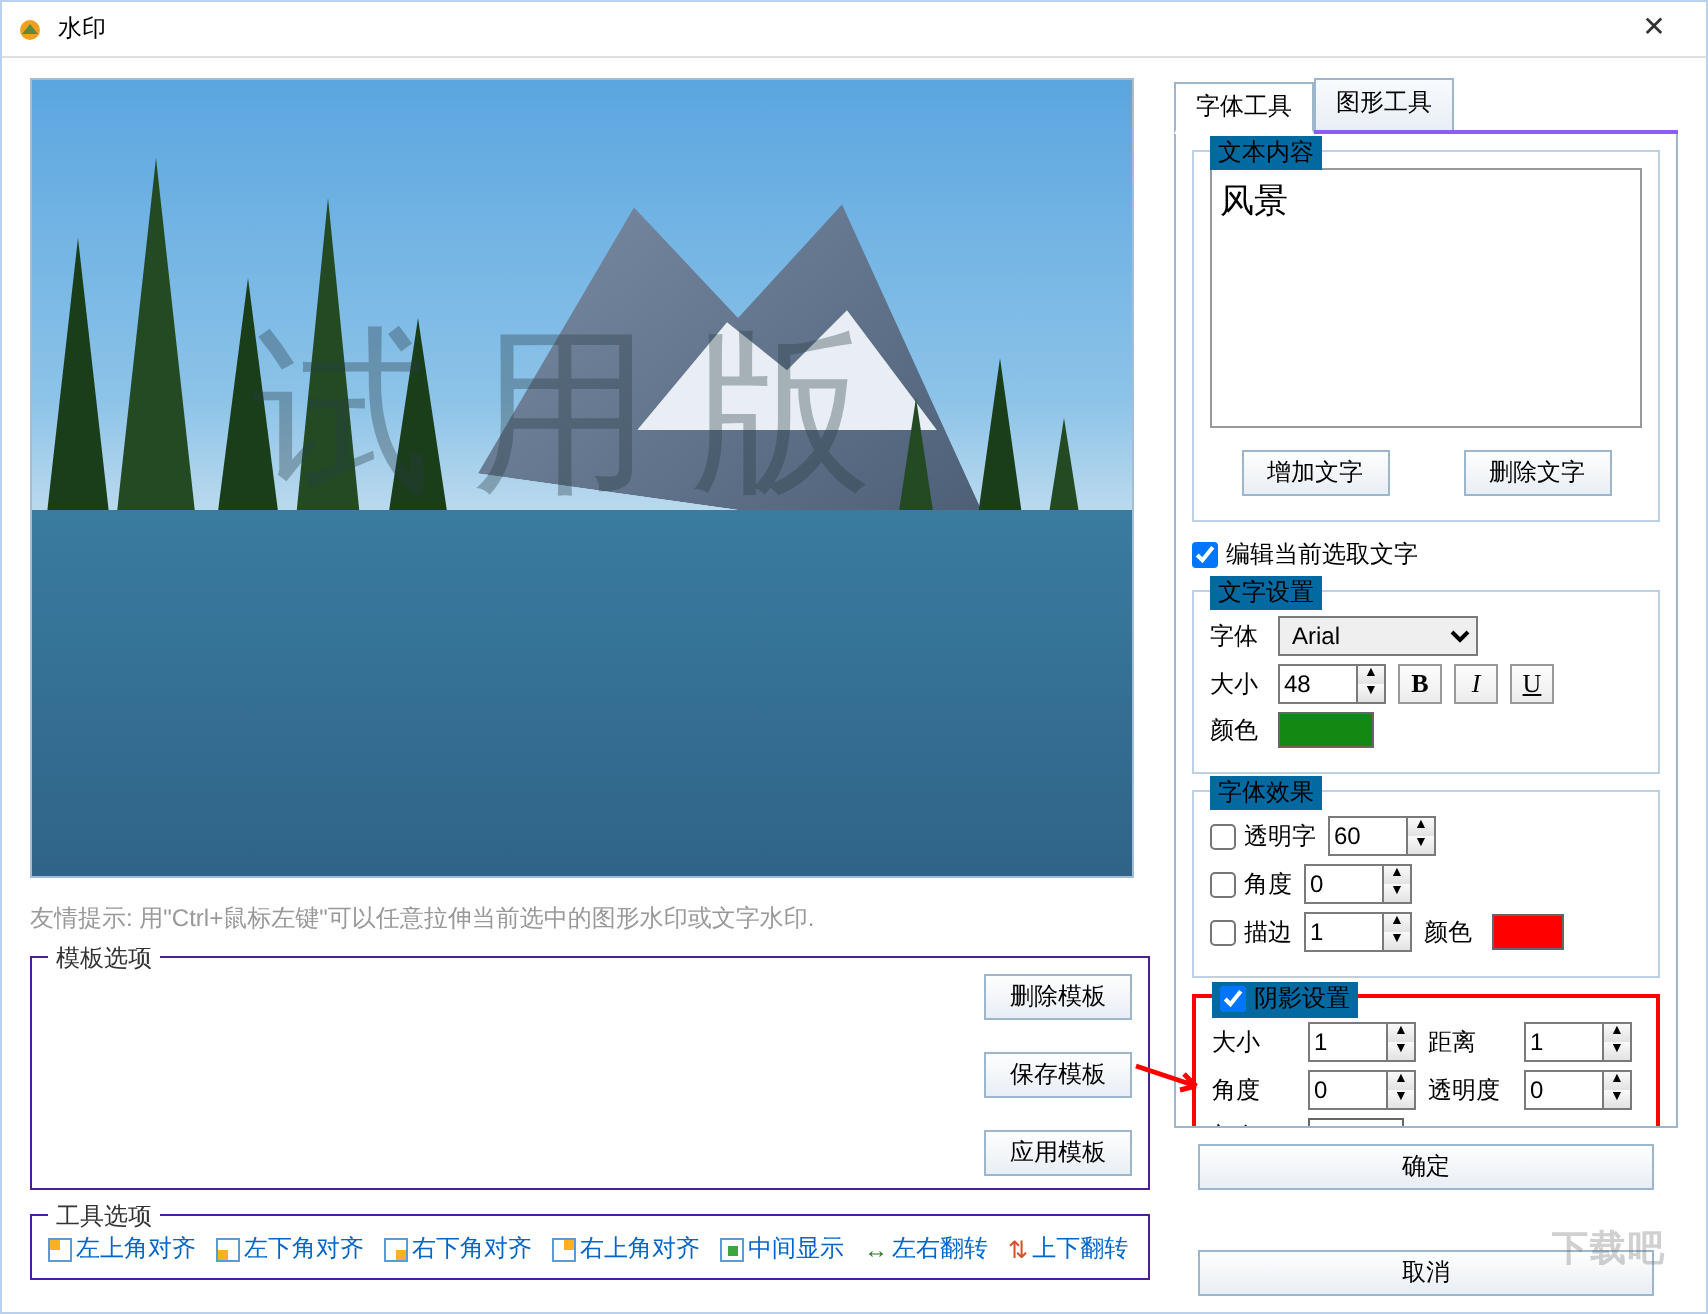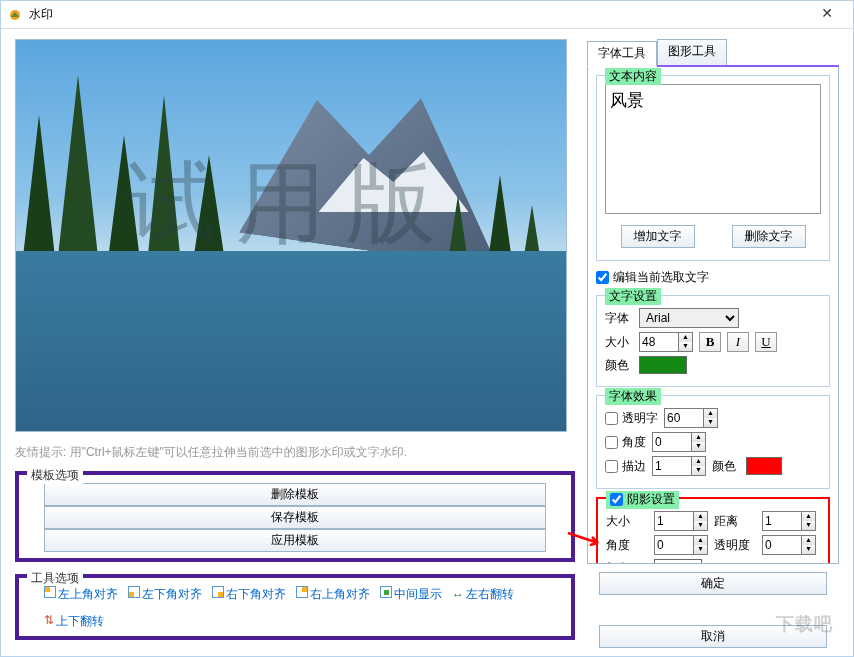--- a/index.html
+++ b/index.html
@@ -14,39 +14,39 @@
 .img-frame { border: 1px solid #a5bcd4; width: 552px; height: 450px; position: relative; overflow: hidden; }
 .img-sky { position:absolute; inset:0; background: linear-gradient(#5ba6e0 0%, #8cc3e8 40%, #cde3f0 60%); }
 .img-mtn { position:absolute; left:50%; bottom:46%; width:260px; height:160px; background: linear-gradient(135deg,#7d8fa6,#4a5d74); transform: translateX(-20%) skewY(8deg); clip-path: polygon(0 100%, 30% 10%, 50% 40%, 70% 0%, 100% 100%); }
 .img-snow { position:absolute; left:55%; bottom:56%; width:150px; height:60px; background:#e8eef4; clip-path: polygon(0 100%, 30% 10%, 50% 50%, 70% 0%, 100% 100%); }
 .img-lake { position:absolute; left:0; right:0; bottom:0; height:46%; background: linear-gradient(#3a7ba0,#2f6488); }
 .img-trees { position:absolute; left:0; bottom:40%; width:100%; height:35%; }
 .pine { position:absolute; bottom:0; width:0; height:0; border-left:18px solid transparent; border-right:18px solid transparent; border-bottom:120px solid #1a3d1a; }
 .pine2 { border-bottom-color:#234a23; }
 .img-wmtext { position:absolute; left:50%; top:42%; transform:translate(-50%,-50%); font-size:90px; color:rgba(40,60,70,0.35); font-weight:400; letter-spacing:20px; white-space:nowrap; }
 .hint { color: #999; font-size: 12px; margin: 12px 0 6px; }
-.fieldset { border: 4px solid #4c1d95; margin: 4px 0 8px; padding: 8px 25px 6px; position: relative; }
+.fieldset { border: 1px solid #4c1d95; margin: 4px 0 8px; padding: 8px 8px 6px; position: relative; }
 .fieldset .legend { position: absolute; top: -8px; left: 8px; background: #fff; padding: 0 4px; color: #333; font-size: 12px; }
-.tmpl-btns { display:flex; flex-direction:column; gap:0; }
+.tmpl-btns { display:flex; flex-direction:column; align-items:flex-end; gap:16px; }
 .btn { border: 1px solid #9cb6ce; background: linear-gradient(#fefefe,#e8eef5); padding: 2px 12px; font-size: 12px; cursor: pointer; min-width: 60px; text-align:center; }
 .toolopts { display:flex; gap:10px; flex-wrap:wrap; align-items:center; }
-.toolopt { display:inline-flex; align-items:flex-start; gap:2px; color:#0066cc; cursor:pointer; }
+.toolopt { display:inline-flex; align-items:center; gap:2px; color:#0066cc; cursor:pointer; }
 .corner-ic { width:12px; height:12px; border:1px solid #5a9bd5; display:inline-block; position:relative; }
 .corner-ic::after { content:''; position:absolute; width:5px; height:5px; background:#ffb020; }
 .c-tl::after { top:0; left:0; } .c-bl::after { bottom:0; left:0; } .c-br::after { bottom:0; right:0; } .c-tr::after { top:0; right:0; }
 .c-mid::after { top:3px; left:3px; background:#3da53d; }
 .flip-ic { color:#2a7a2a; font-size:12px; }
 .vflip-ic { color:#d4512c; font-size:12px; }
 .right { width: 270px; padding: 10px 14px 8px 4px; display:flex; flex-direction:column; }
 .tabs { display:flex; border-bottom: 2px solid #8b5cf6; overflow: visible; }
 .tab { padding: 3px 10px; border:1px solid #9cb6ce; border-bottom:none; background: linear-gradient(#f8fbfe,#e8eef5); cursor:pointer; position:relative; top:0px; }
 .tab.active { background:#fff; border-bottom: 2px solid #fff; top: 2px; z-index: 1; }
 .tabbody { border:1px solid #9cb6ce; border-top:none; padding: 8px 8px 6px; flex:1; overflow:auto; }
 .group { border:1px solid #bcd0e6; padding:8px 8px; margin-bottom:8px; position:relative; }
-.group .glabel { position:absolute; top:-8px; left:8px; background:#86efac; padding:0 4px; font-size:12px; }
+.group .glabel { position:absolute; top:-8px; left:8px; background:#0369a1; padding:0 4px; font-size:12px; }
 .textarea { width:100%; height:130px; border:1px solid #999; padding:4px; font-size:17px; resize:none; }
 .row { display:flex; align-items:center; gap:6px; margin:4px 0; }
 .row label { min-width:28px; }
 .row label.w42 { min-width:42px; }
 .select, .numinput { border:1px solid #7a7a7a; height:20px; font-size:12px; padding:0 2px; }
 .select { width:100px; }
 .numinput { width:40px; }
 .spinwrap { display:inline-flex; align-items:stretch; }
 .spinbtns { display:flex; flex-direction:column; width:14px; border:1px solid #7a7a7a; border-left:none; }
 .spinbtns span { flex:1; font-size:7px; text-align:center; line-height:8px; background:linear-gradient(#fafafa,#e2e2e2); cursor:pointer; }

